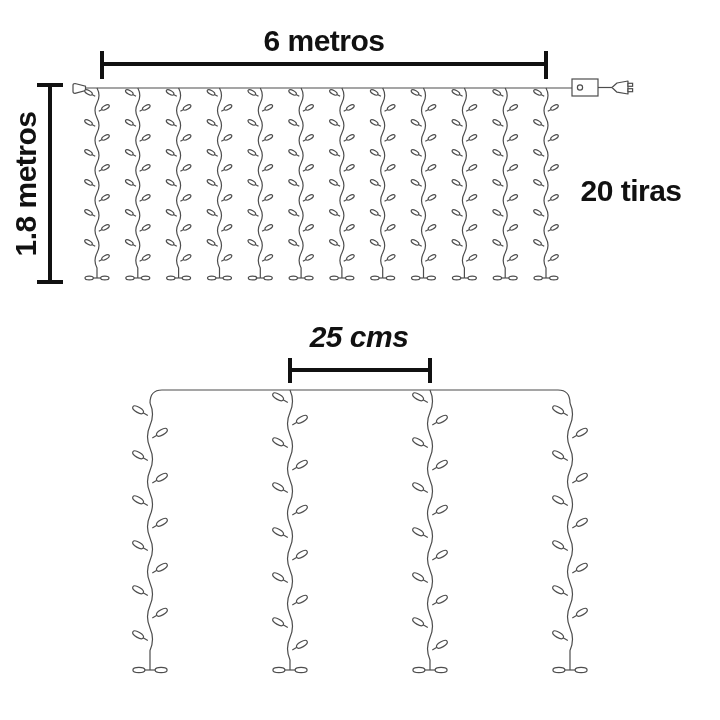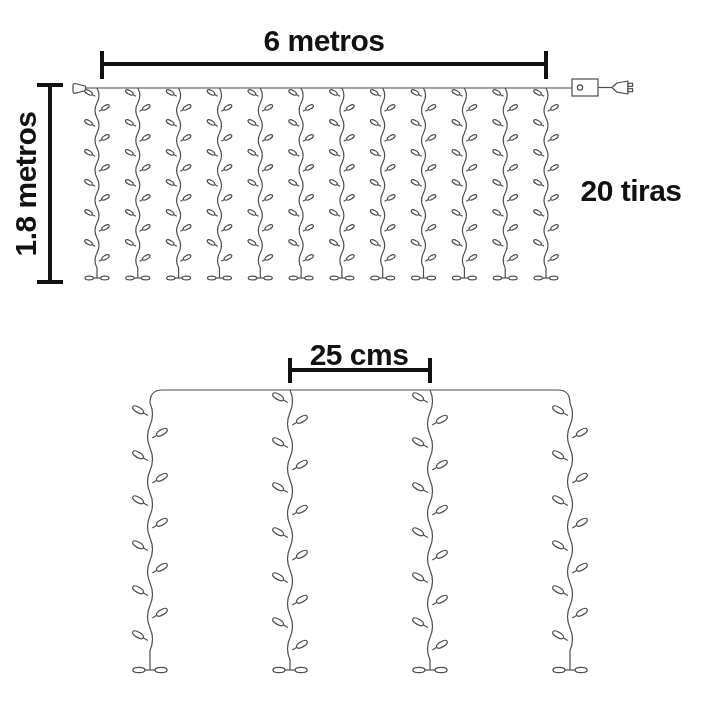--- a/index.html
+++ b/index.html
@@ -561,14 +561,14 @@
         </g>
       </g>
   </svg>
 
   <div class="lbl center-x" style="left:324px;top:26px;">6 metros</div>
 
   <div class="lbl vert" style="left:26px;top:184px;">1.8 metros</div>
 
   <div class="lbl center-x" style="left:631px;top:176px;">20 tiras</div>
 
-  <div class="lbl center-x" style="left:359px;top:340px;">25 cms</div>
+  <div class="lbl center-x" style="left:359px;top:322px;font-style:italic;">25 cms</div>
 </div>
 
 </body></html>

